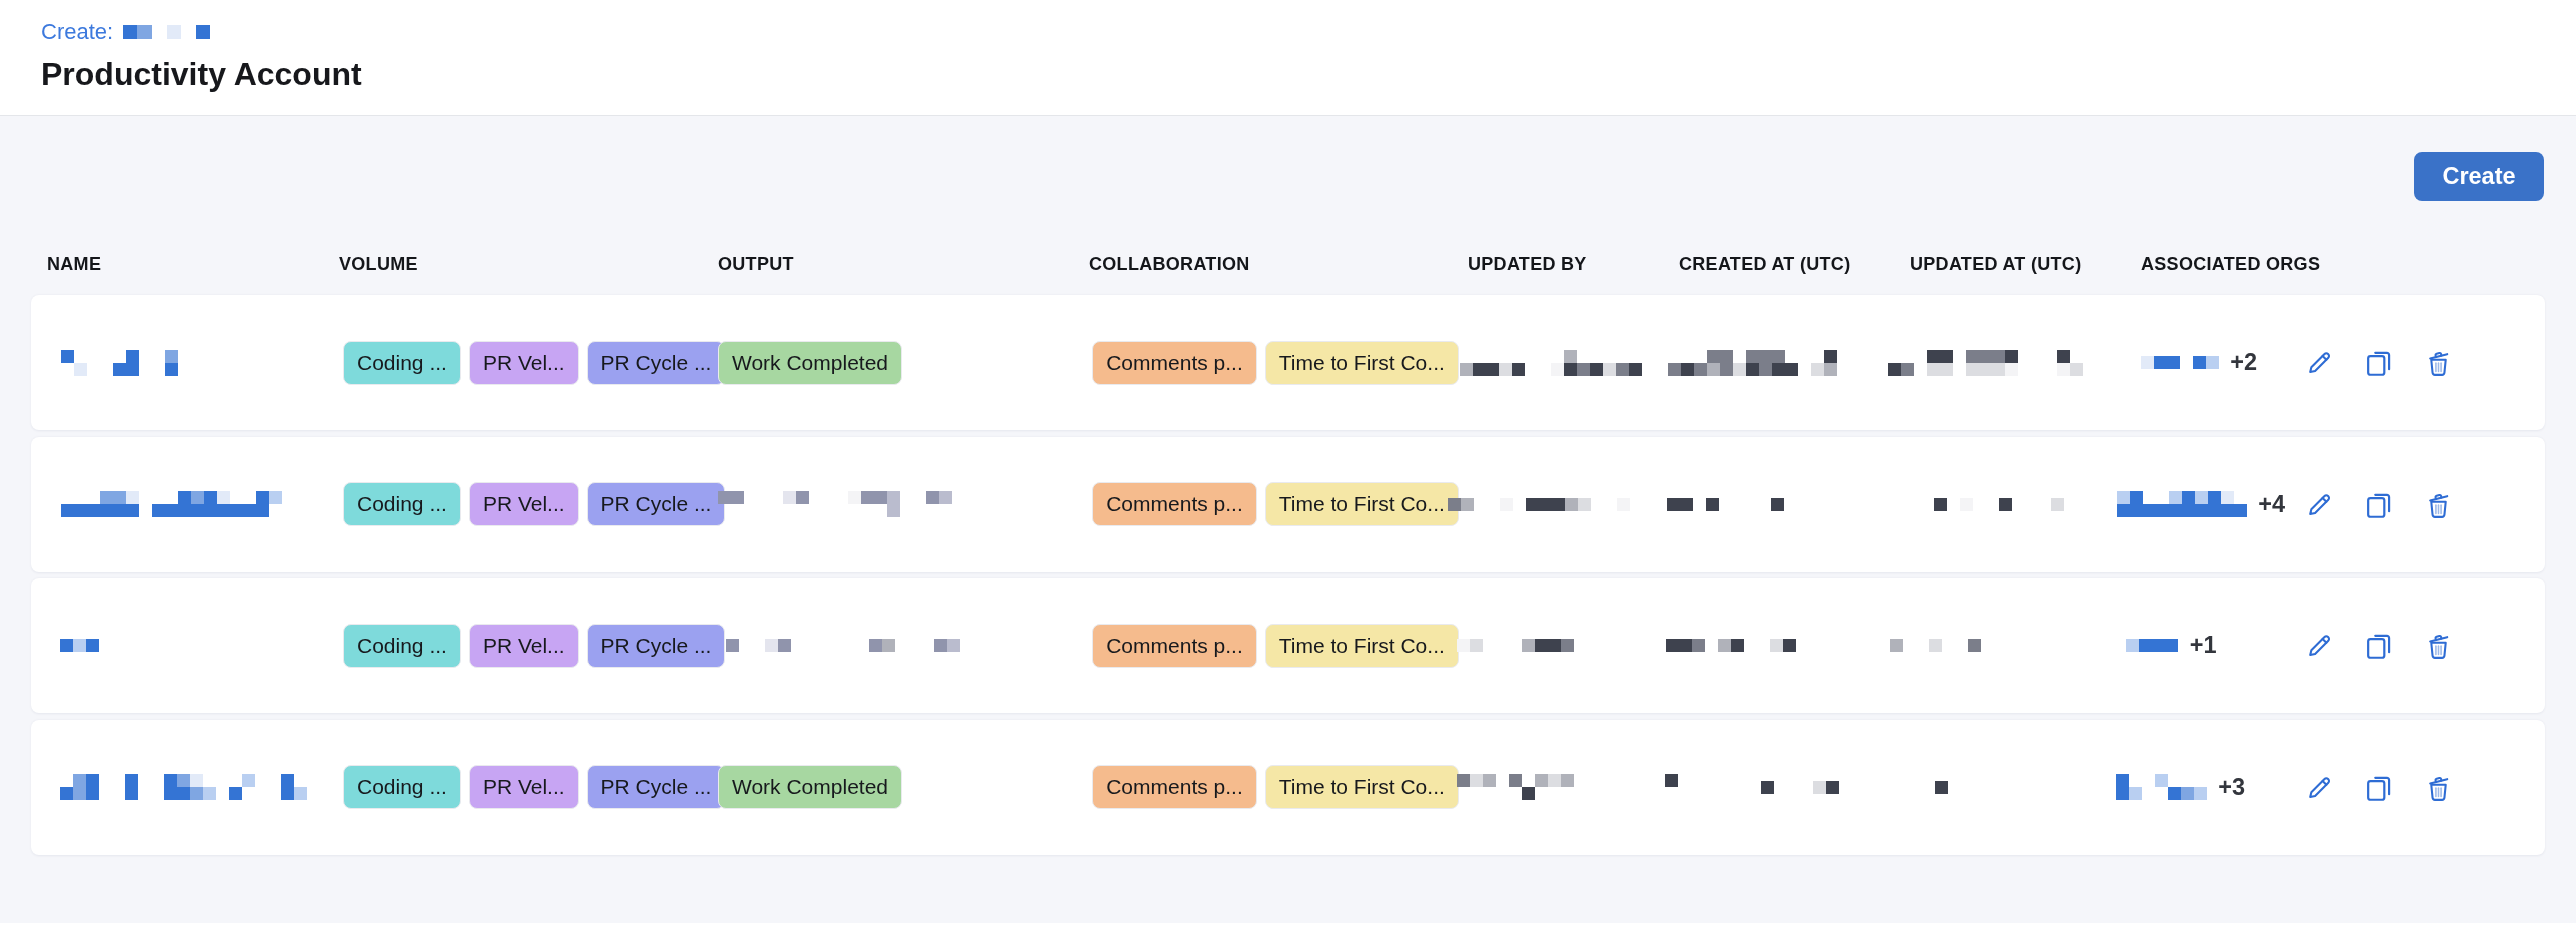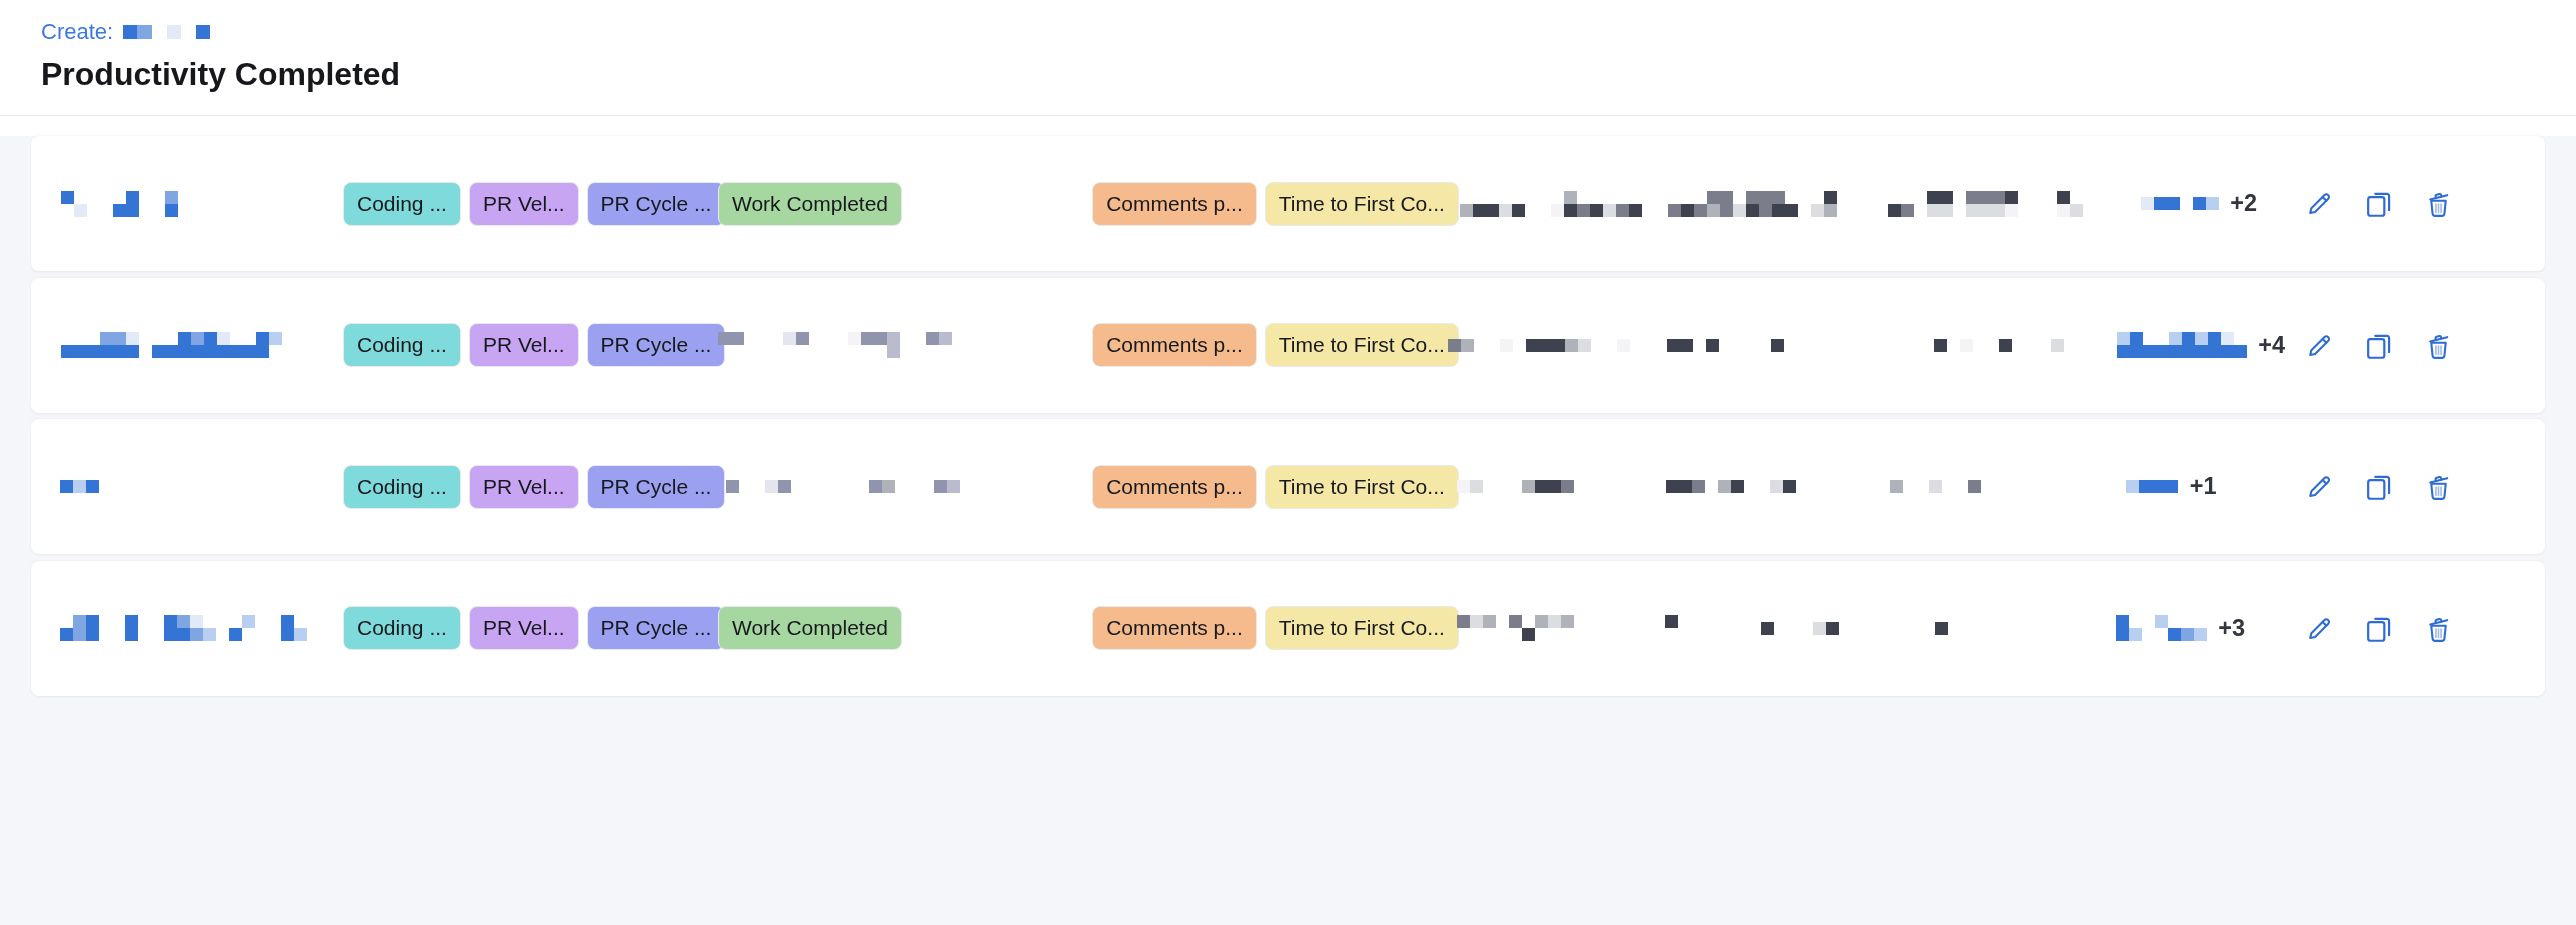--- a/index.html
+++ b/index.html
@@ -65,24 +65,38 @@
             <div class="mc" style="background: rgb(52, 116, 212);"></div>
             <div class="mc" style="background: rgb(127, 166, 226);"></div>
             <div class="mc"></div>
             <div class="mc" style="background: rgb(226, 234, 248);"></div>
             <div class="mc"></div>
             <div class="mc" style="background: rgb(52, 116, 212);"></div>
           </div>
         </div>
       </span>
   </div>
-  <div class="page-title">Productivity Completed</div>
+  <div class="page-title">Productivity Account</div>
 </div>
 
 <div class="panel">
+  <div class="create-row">
+    <button class="create-btn">Create</button>
+  </div>
+  <div id="thead" class="grid-cols thead">
+      <div class="th">NAME</div>
+      <div class="th">VOLUME</div>
+      <div class="th">OUTPUT</div>
+      <div class="th">COLLABORATION</div>
+      <div class="th">UPDATED BY</div>
+      <div class="th">CREATED AT (UTC)</div>
+      <div class="th">UPDATED AT (UTC)</div>
+      <div class="th">ASSOCIATED ORGS</div>
+      <div></div>
+    </div>
   <div id="rows" class="rows">
       <div class="grid-cols card">
         <div>
           <div class="mosaic" style="margin-left: 13.8px; align-self: center;">
             <div class="mrow">
               <div class="mc" style="background: rgb(52, 116, 212);"></div>
               <div class="mc"></div>
               <div class="mc"></div>
               <div class="mc"></div>
               <div class="mc"></div>

